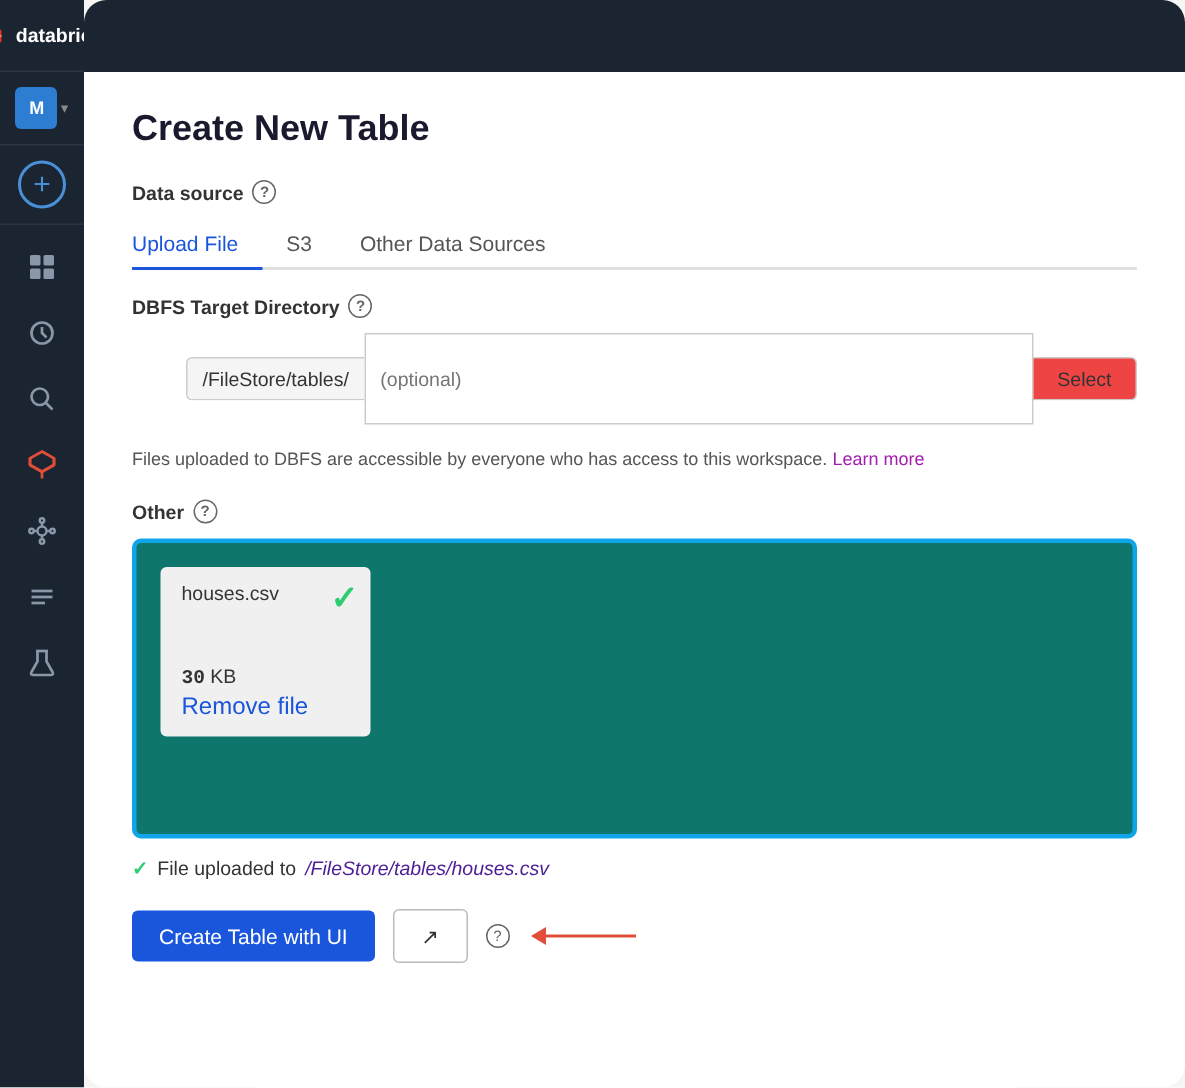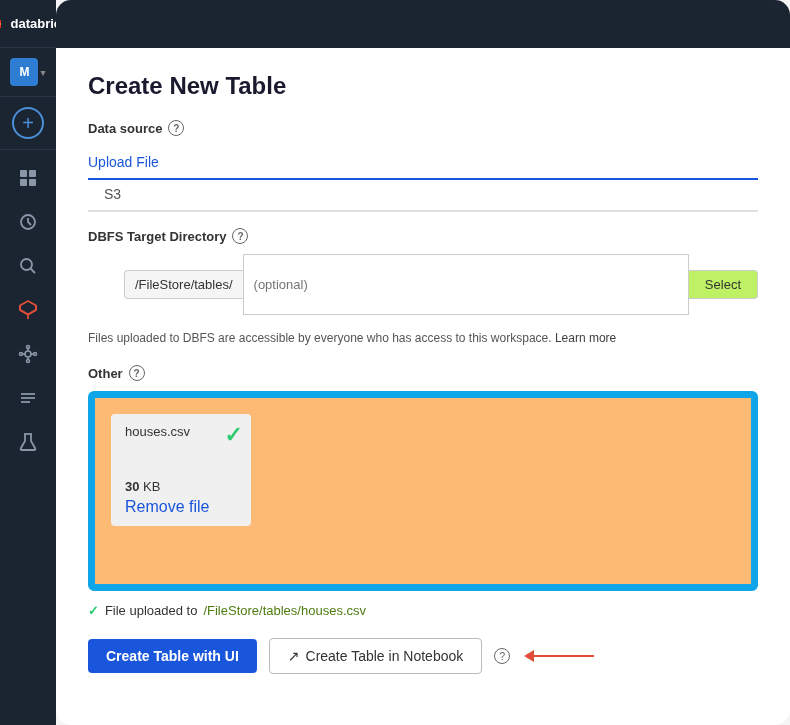--- a/index.html
+++ b/index.html
@@ -157,21 +157,20 @@
       font-size: 10px;
       color: #666;
       cursor: pointer;
       flex-shrink: 0;
     }
 
     
     .tabs {
       display: flex;
       border-bottom: 2px solid #e0e0e0;
-      flex-direction: column;
     }
     .tab {
       padding: 8px 16px;
       font-size: 14px;
       color: #555;
       cursor: pointer;
       border-bottom: 2px solid transparent;
       margin-bottom: -2px;
     }
     .tab.active {
@@ -207,42 +206,42 @@
       color: #aaa;
       flex: 1;
       outline: none;
       border-radius: 0;
     }
     .select-btn {
       border: 1px solid #ccc;
       border-left: none;
       padding: 6px 16px;
       font-size: 13px;
-      background: #bef264;
+      background: #ef4444;
       cursor: pointer;
       border-radius: 0 4px 4px 0;
       color: #333;
     }
 
     
     .info-text {
       font-size: 12px;
       color: #555;
       margin-top: 8px;
     }
-    .info-text a, .link { color: #404040; text-decoration: none; }
+    .info-text a, .link { color: #a21caf; text-decoration: none; }
 
     
     .files-section { margin-top: 20px; }
     .files-drop-area {
-      border: 7px solid #0ea5e9;
+      border: 3px solid #0ea5e9;
       border-radius: 6px;
       padding: 16px;
       min-height: 200px;
-      background: #fdba74;
+      background: #0f766e;
     }
     .file-card {
       display: inline-block;
       background: #f0f0f0;
       border-radius: 4px;
       padding: 10px 14px;
       width: 140px;
       position: relative;
     }
     .file-name {
@@ -256,58 +255,58 @@
       right: 8px;
       color: #2ecc71;
       font-size: 22px;
       font-weight: bold;
     }
     .file-size {
       font-size: 13px;
       color: #333;
       margin-top: 40px;
     }
-    .file-size strong { font-weight: 700; }
+    .file-size strong { font-weight: 700; font-family: Liberation Mono, monospace; }
     .remove-link {
       display: block;
       font-size: 16px;
       color: #1a56db;
       margin-top: 4px;
       cursor: pointer;
       text-decoration: none;
     }
 
     
     .upload-status {
       display: flex;
       align-items: center;
       gap: 6px;
       font-size: 13px;
       color: #333;
       margin-top: 12px;
     }
     .upload-check { color: #2ecc71; font-weight: bold; }
-    .upload-path { color: #4d7c0f; }
+    .upload-path { color: #4c1d95; font-style: italic; }
 
     
     .action-row {
       display: flex;
       align-items: center;
       gap: 12px;
       margin-top: 20px;
     }
     .btn-primary {
       background: #1a56db;
       color: white;
       border: none;
       padding: 9px 18px;
       border-radius: 4px;
       font-size: 14px;
       cursor: pointer;
-      font-weight: 700;
+      font-weight: 400;
     }
     .btn-secondary {
       background: #fff;
       color: #333;
       border: 1px solid #bbb;
       padding: 9px 18px;
       border-radius: 4px;
       font-size: 14px;
       cursor: pointer;
       display: flex;
@@ -437,20 +436,23 @@
         <span>Data source</span>
         <span class="help-icon">?</span>
       </div>
       <div class="tabs">
         <div class="tab active">
           <span>Upload File</span>
         </div>
         <div class="tab">
           <span>S3</span>
         </div>
+        <div class="tab">
+          <span>Other Data Sources</span>
+        </div>
       </div>
     </div>
 
     <div class="dbfs-section">
       <div class="section-label">
         <span>DBFS Target Directory</span>
         <span class="help-icon">?</span>
       </div>
       <div class="dbfs-path-row">
         <span class="path-prefix">/FileStore/tables/</span>
@@ -485,21 +487,20 @@
     <div class="upload-status">
       <span class="upload-check">✓</span>
       <span>File uploaded to</span>
       <span class="upload-path">/FileStore/tables/houses.csv</span>
     </div>
 
     <div class="action-row">
       <button class="btn-primary">Create Table with UI</button>
       <button class="btn-secondary">
         <span class="notebook-icon">↗</span>
-        <span>Create Table in Notebook</span>
       </button>
       <span class="help-icon">?</span>
 
       <div class="arrow-indicator">
         <div class="arrow-head"></div>
         <div class="arrow-line"></div>
       </div>
     </div>
 
   </div>

